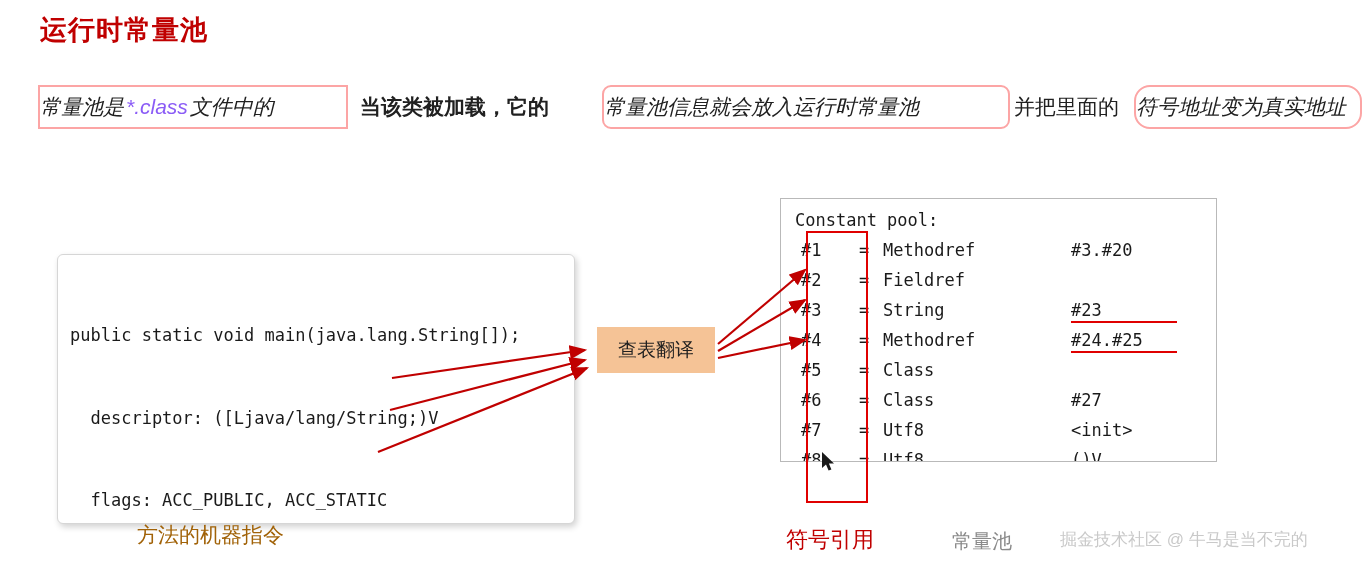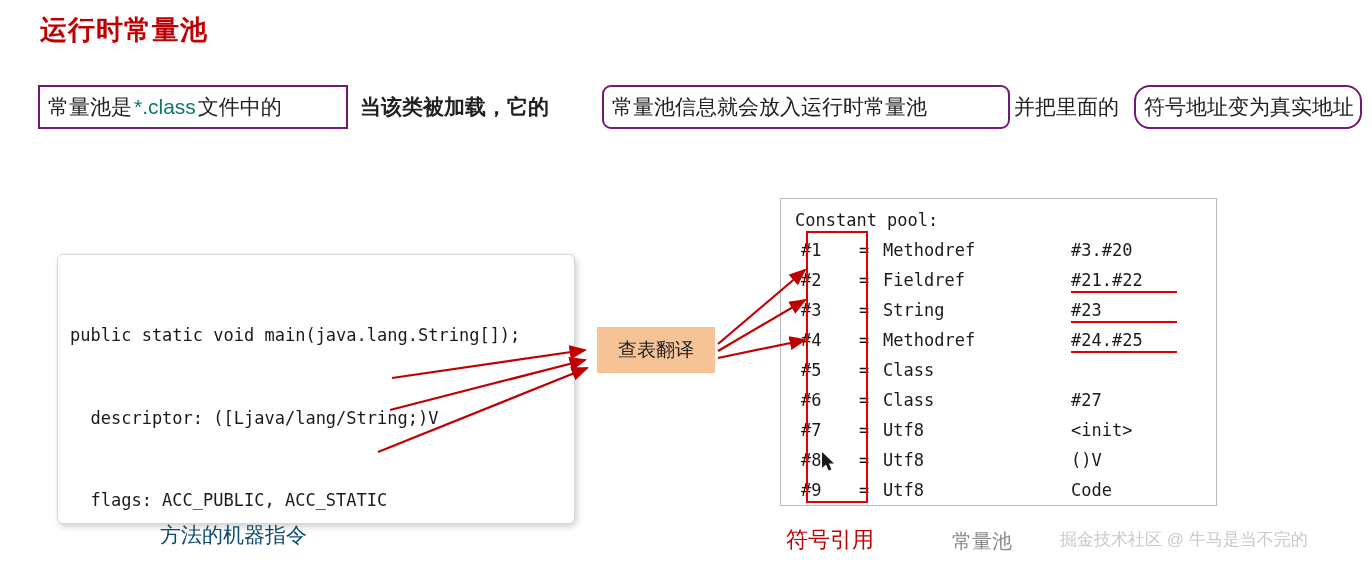--- a/index.html
+++ b/index.html
@@ -44,29 +44,30 @@
   .seg {
     position: absolute;
     top: 0;
     height: 44px;
     line-height: 44px;
     display: flex;
     align-items: center;
     box-sizing: border-box;
   }
   .boxed {
-    border: 2px solid #701a75;
-    padding: 0 8px;
+    border: 2px solid #fca5a5;
+    padding: 0 0;
     background: transparent;
+    font-style: italic;
   }
   .plain {
     padding: 0 4px;
   }
   .kw-class {
-    color: #0f766e;
+    color: #8b5cf6;
     padding: 0 2px;
   }
   
   #seg-a { left: 0px;    width: 310px; }
   #seg-b { left: 318px;  width: 252px; font-weight: bold; }
   #seg-c { left: 564px;  width: 408px; border-radius: 9px; }
   #seg-d { left: 972px;  width: 132px; }
   #seg-e { left: 1096px; width: 228px; border-radius: 16px; }
   
   #code-panel {
@@ -88,21 +89,21 @@
     white-space: pre;
     overflow: hidden;
     margin-top: 32px;
   }
   
   #pool-panel {
     position: absolute;
     left: 780px;
     top: 198px;
     width: 437px;
-    height: 308px;
+    height: 264px;
     background: #ffffff;
     border: 1px solid #b9b9b9;
     box-sizing: border-box;
     padding: 6px 10px 0 10px;
     font-family: "DejaVu Sans Mono", monospace;
     font-size: 17px;
     color: #1a1a1a;
     overflow: hidden;
   }
   #pool-title {
@@ -152,22 +153,21 @@
     display: flex;
     align-items: center;
     justify-content: center;
   }
   
   #caption-left {
     position: absolute;
     left: 137px;
     top: 521px;
     font-size: 21px;
-    color: #0c4a6e;
-    margin-left: 23px;
+    color: #a16207;
   }
   #caption-right {
     position: absolute;
     left: 786px;
     top: 525px;
     font-size: 22px;
     color: #c00000;
     text-align: center;
   }
   #watermark-cn {
@@ -237,21 +237,20 @@
     <div class="pool-row">
       <span class="pool-idx">#1</span>
       <span class="pool-eq">=</span>
       <span class="pool-type">Methodref</span>
       <span class="pool-val">#3.#20</span>
     </div>
     <div class="pool-row">
       <span class="pool-idx">#2</span>
       <span class="pool-eq">=</span>
       <span class="pool-type">Fieldref</span>
-      <span class="pool-val underline">#21.#22</span>
     </div>
     <div class="pool-row">
       <span class="pool-idx">#3</span>
       <span class="pool-eq">=</span>
       <span class="pool-type">String</span>
       <span class="pool-val underline">#23</span>
     </div>
     <div class="pool-row">
       <span class="pool-idx">#4</span>
       <span class="pool-eq">=</span>

